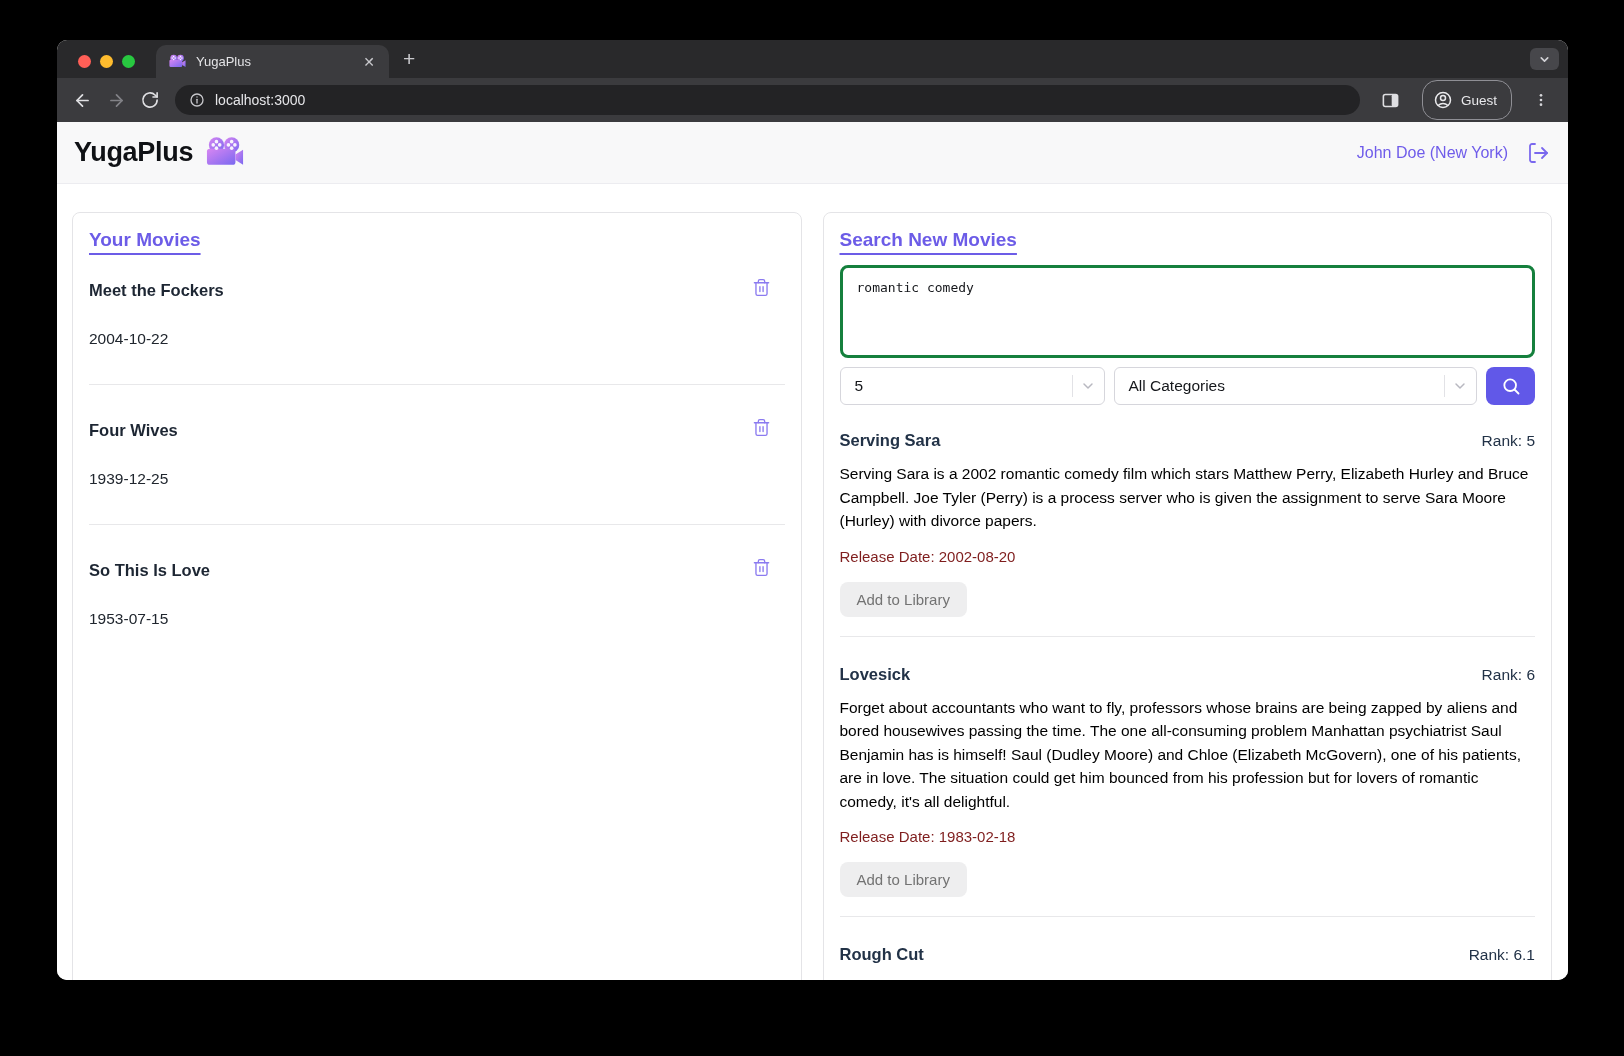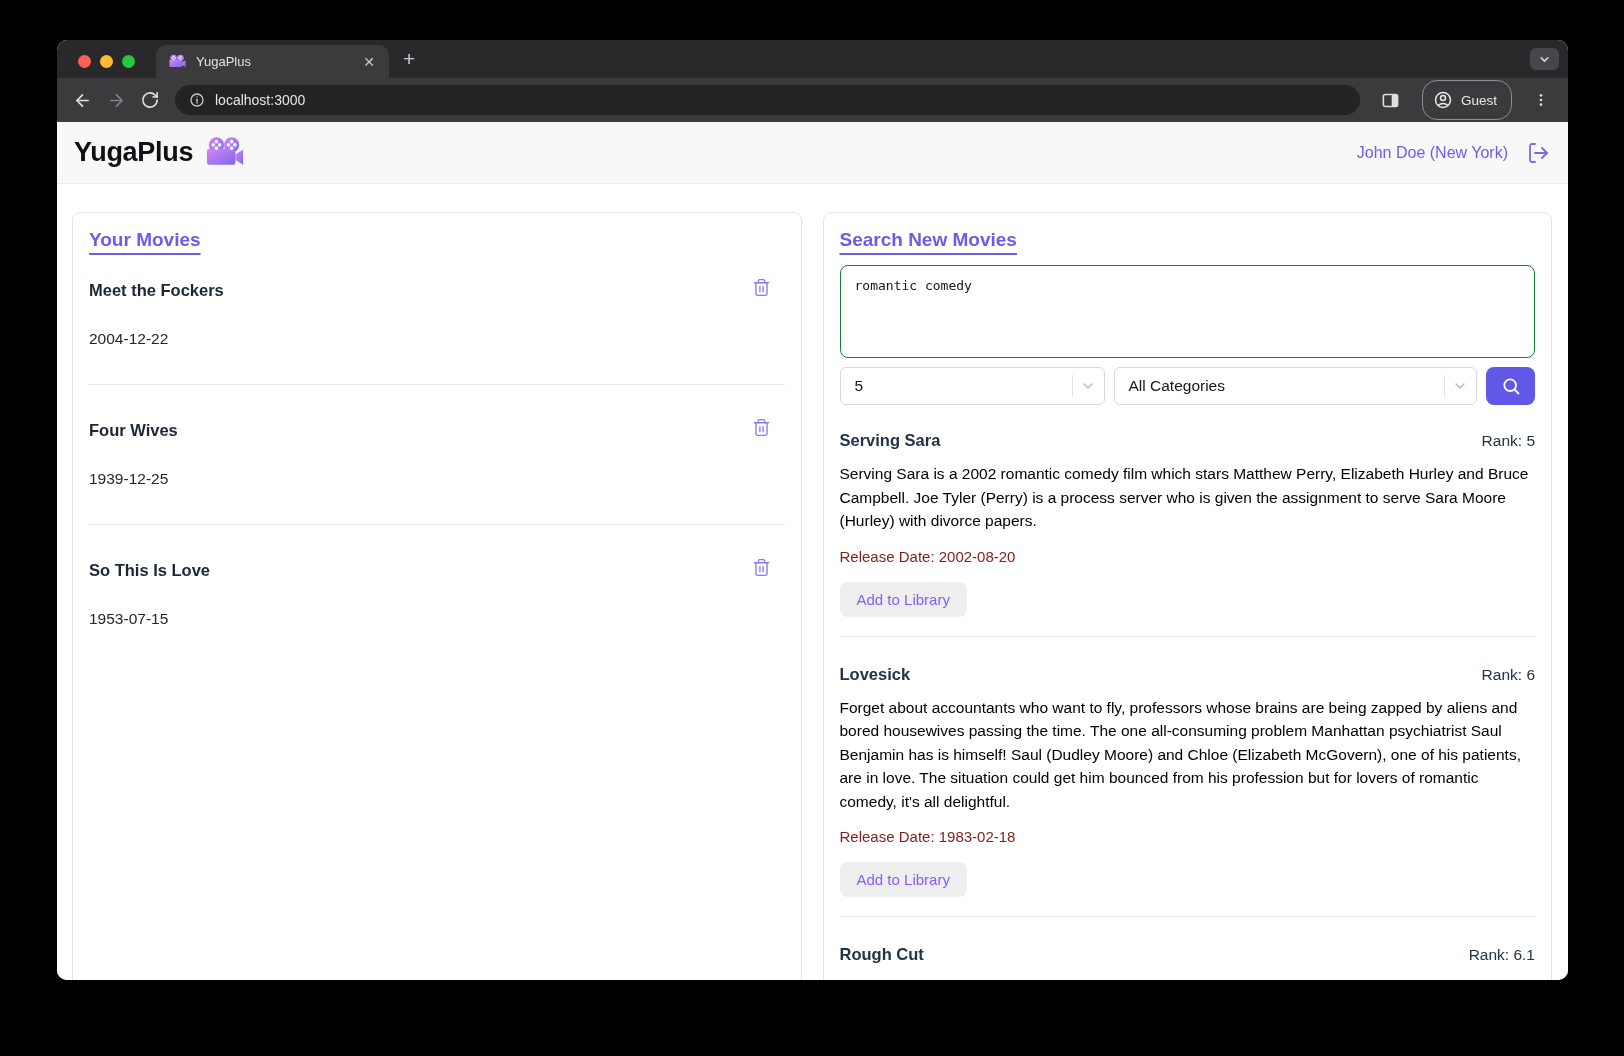--- a/index.html
+++ b/index.html
@@ -54,21 +54,21 @@
   
   .movie-item { padding:30px 0 36px; border-bottom:1px solid #e8e8ea; }
   .movie-item.last { border-bottom:none; }
   .movie-item + .movie-item { padding-top:36px; }
   .movie-row { display:flex; align-items:flex-start; justify-content:space-between; padding-right:14px; }
   .movie-title { font-size:16.5px; font-weight:700; color:#1d2633; }
   .movie-date { font-size:15.5px; color:#20262e; margin-top:30px; }
   .trash-btn { background:none; border:none; color:#8b7af0; cursor:pointer; margin-top:-3px; }
 
   
-  .query-box { display:block; width:100%; height:93px; margin-top:14px; border:1px solid #15803d; border-radius:8px;
+  .query-box { display:block; width:100%; height:93px; margin-top:14px; border:3px solid #15803d; border-radius:8px;
                resize:none; outline:none; font-family:"DejaVu Sans Mono", monospace; font-size:13px; color:#15171b;
                padding:12px 14px; background:#fff; }
   .controls-row { display:flex; gap:9px; margin-top:9px; }
   .select-box { height:38px; border:1px solid #d6d6dc; border-radius:6px; background:#fff;
                 display:flex; align-items:center; padding:0 8px 0 14px; font-size:15.5px; color:#15171b; }
   .select-limit { width:265px; }
   .select-category { flex:1; }
   .select-box .grow { flex:1; }
   .select-vr { width:1px; height:22px; background:#e2e2e6; margin-right:7px; }
   .search-btn { width:49px; height:38px; background:#6158e8; border:none; border-radius:8px;
@@ -77,21 +77,21 @@
   .result { padding-top:28px; }
   .result.first { padding-top:26px; border-top:none; }
   .result { border-top:1px solid #e8e8ea; }
   .result.first { border-top:none; }
   .result-head { display:flex; justify-content:space-between; align-items:baseline; }
   .result-title { font-size:16.5px; font-weight:700; color:#223247; }
   .result-rank { font-size:15.5px; color:#223247; }
   .result-desc { margin-top:12px; font-size:15.5px; line-height:23.5px; color:#000000; }
   .result-release { margin-top:15px; font-size:15px; color:#7f1d1d; }
   .add-btn { margin-top:17px; margin-bottom:19px; background:#eeeeef; border:none; border-radius:8px;
-             padding:0 17px; height:35px; font-size:15px; color:#8b5cf6; font-family:"Liberation Sans",sans-serif; cursor:pointer; }
+             padding:0 17px; height:35px; font-size:15px; color:#737373; font-family:"Liberation Sans",sans-serif; cursor:pointer; }
   .result.last .result-head { margin-bottom:0; }
 
   svg { display:block; }
 </style>
 </head>
 <body>
 
 <div class="stage">
   <div class="browser-window">
 
@@ -236,21 +236,21 @@
               <span class="movie-title">Meet the Fockers</span>
               <button class="trash-btn">
                 <svg width="19" height="19" viewBox="0 0 24 24" fill="none" stroke="#8b7af0" stroke-width="1.7" stroke-linecap="round" stroke-linejoin="round">
                     <polyline points="3 6 5 6 21 6"></polyline>
                     <path d="M19 6v14a2 2 0 0 1-2 2H7a2 2 0 0 1-2-2V6m3 0V4a2 2 0 0 1 2-2h4a2 2 0 0 1 2 2v2"></path>
                     <line x1="10" y1="11" x2="10" y2="17"></line>
                     <line x1="14" y1="11" x2="14" y2="17"></line>
                   </svg>
               </button>
             </div>
-            <div class="movie-date">2004-12-22</div>
+            <div class="movie-date">2004-10-22</div>
           </div>
 
           <div class="movie-item">
             <div class="movie-row">
               <span class="movie-title">Four Wives</span>
               <button class="trash-btn">
                 <svg width="19" height="19" viewBox="0 0 24 24" fill="none" stroke="#8b7af0" stroke-width="1.7" stroke-linecap="round" stroke-linejoin="round">
                     <polyline points="3 6 5 6 21 6"></polyline>
                     <path d="M19 6v14a2 2 0 0 1-2 2H7a2 2 0 0 1-2-2V6m3 0V4a2 2 0 0 1 2-2h4a2 2 0 0 1 2 2v2"></path>
                     <line x1="10" y1="11" x2="10" y2="17"></line>

